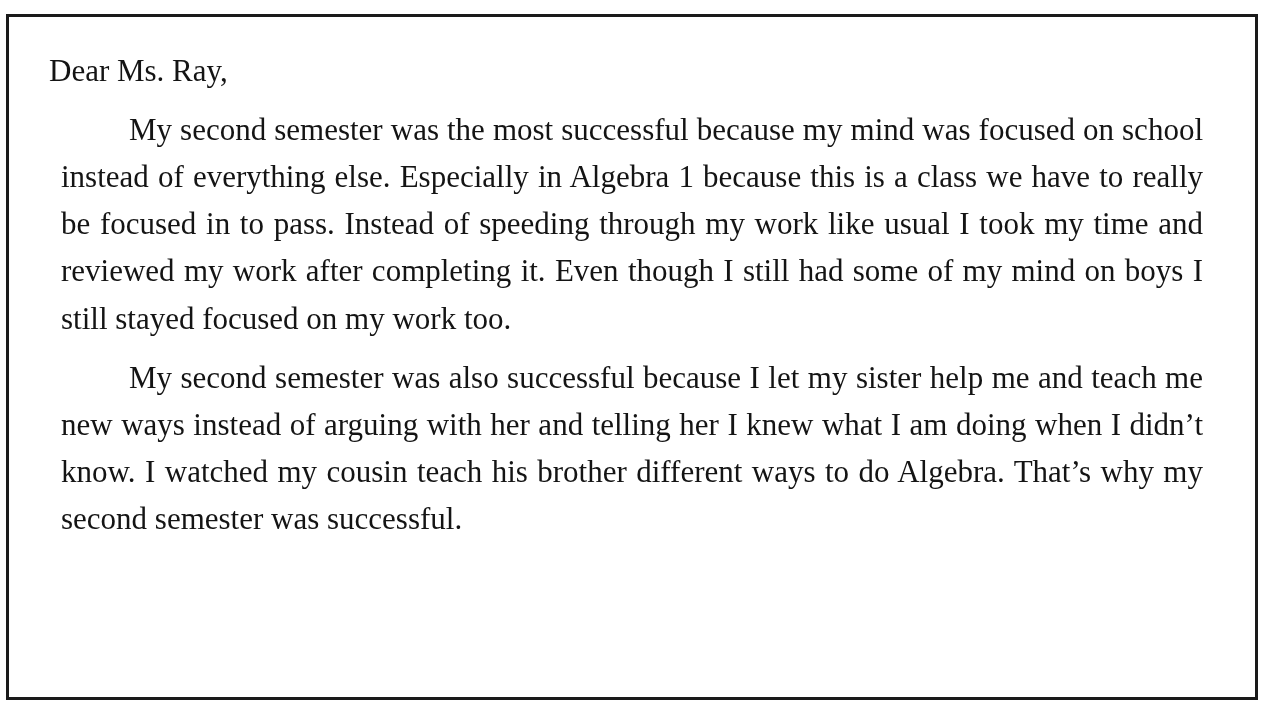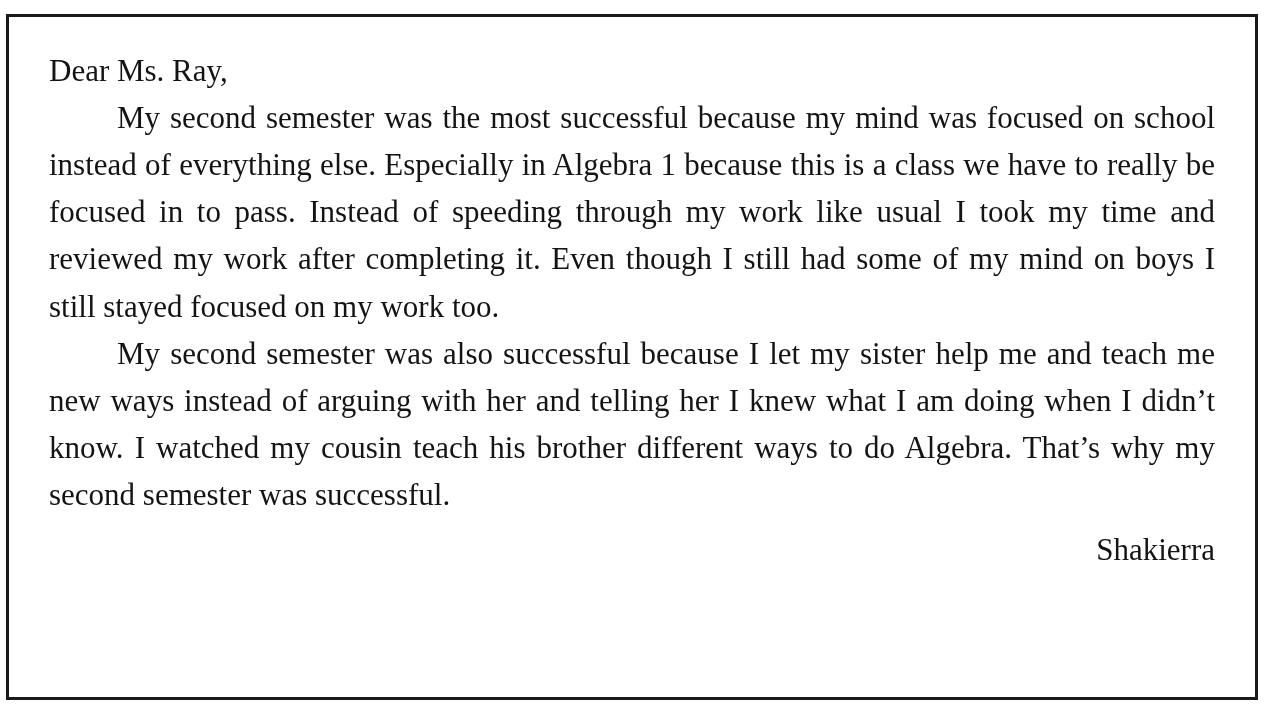--- a/index.html
+++ b/index.html
@@ -33,35 +33,34 @@
     line-height: 1.52;
     color: #141414;
     text-align: justify;
     text-justify: inter-word;
   }
   .salutation {
     margin: 0 0 0 0;
     text-align: left;
   }
   .para {
-    margin: 0;
+    margin: 12px;
     text-indent: 68px;
   }
   .signature {
     margin-top: 8px;
     text-align: right;
     font-size: 31px;
     color: #141414;
   }
 </style>
 </head>
 <body>
 
 <div class="page">
   <div class="letter-box">
     <div class="letter-body">
       <p class="salutation">Dear Ms. Ray,</p>
       <p class="para">My second semester was the most successful because my mind was focused on school instead of everything else. Especially in Algebra 1 because this is a class we have to really be focused in to pass. Instead of speeding through my work like usual I took my time and reviewed my work after completing it. Even though I still had some of my mind on boys I still stayed focused on my work too.</p>
       <p class="para">My second semester was also successful because I let my sister help me and teach me new ways instead of arguing with her and telling her I knew what I am doing when I didn’t know. I watched my cousin teach his brother different ways to do Algebra. That’s why my second semester was successful.</p>
-      <div class="signature">Shakierra</div>
     </div>
   </div>
 </div>
 
 </body></html>

